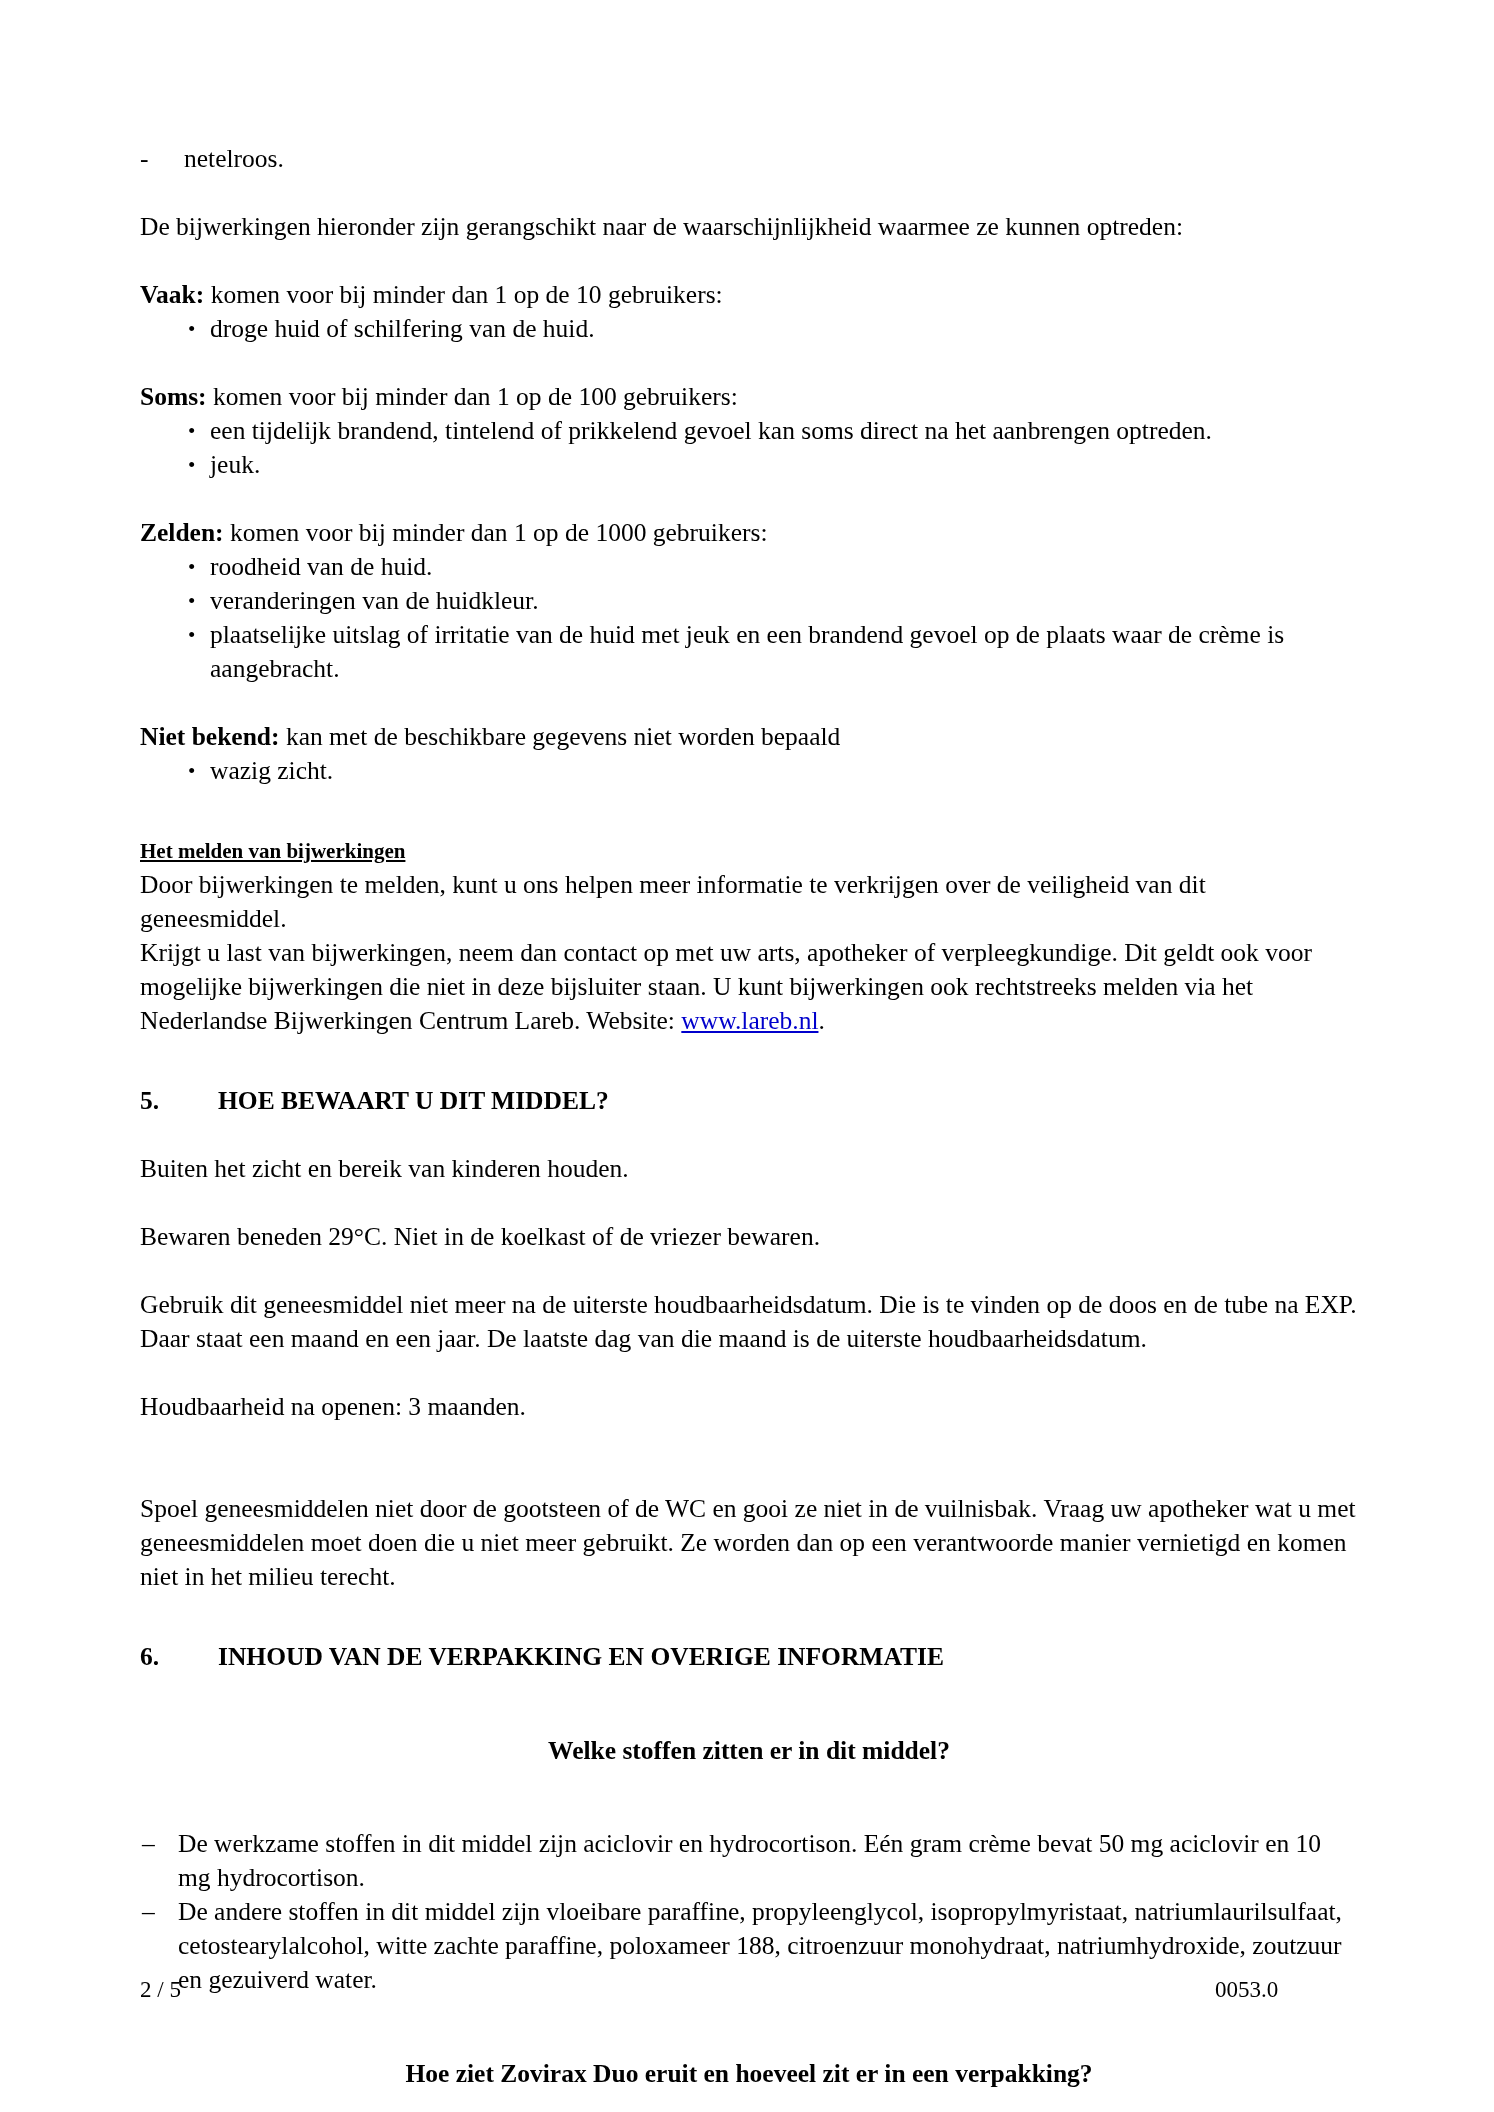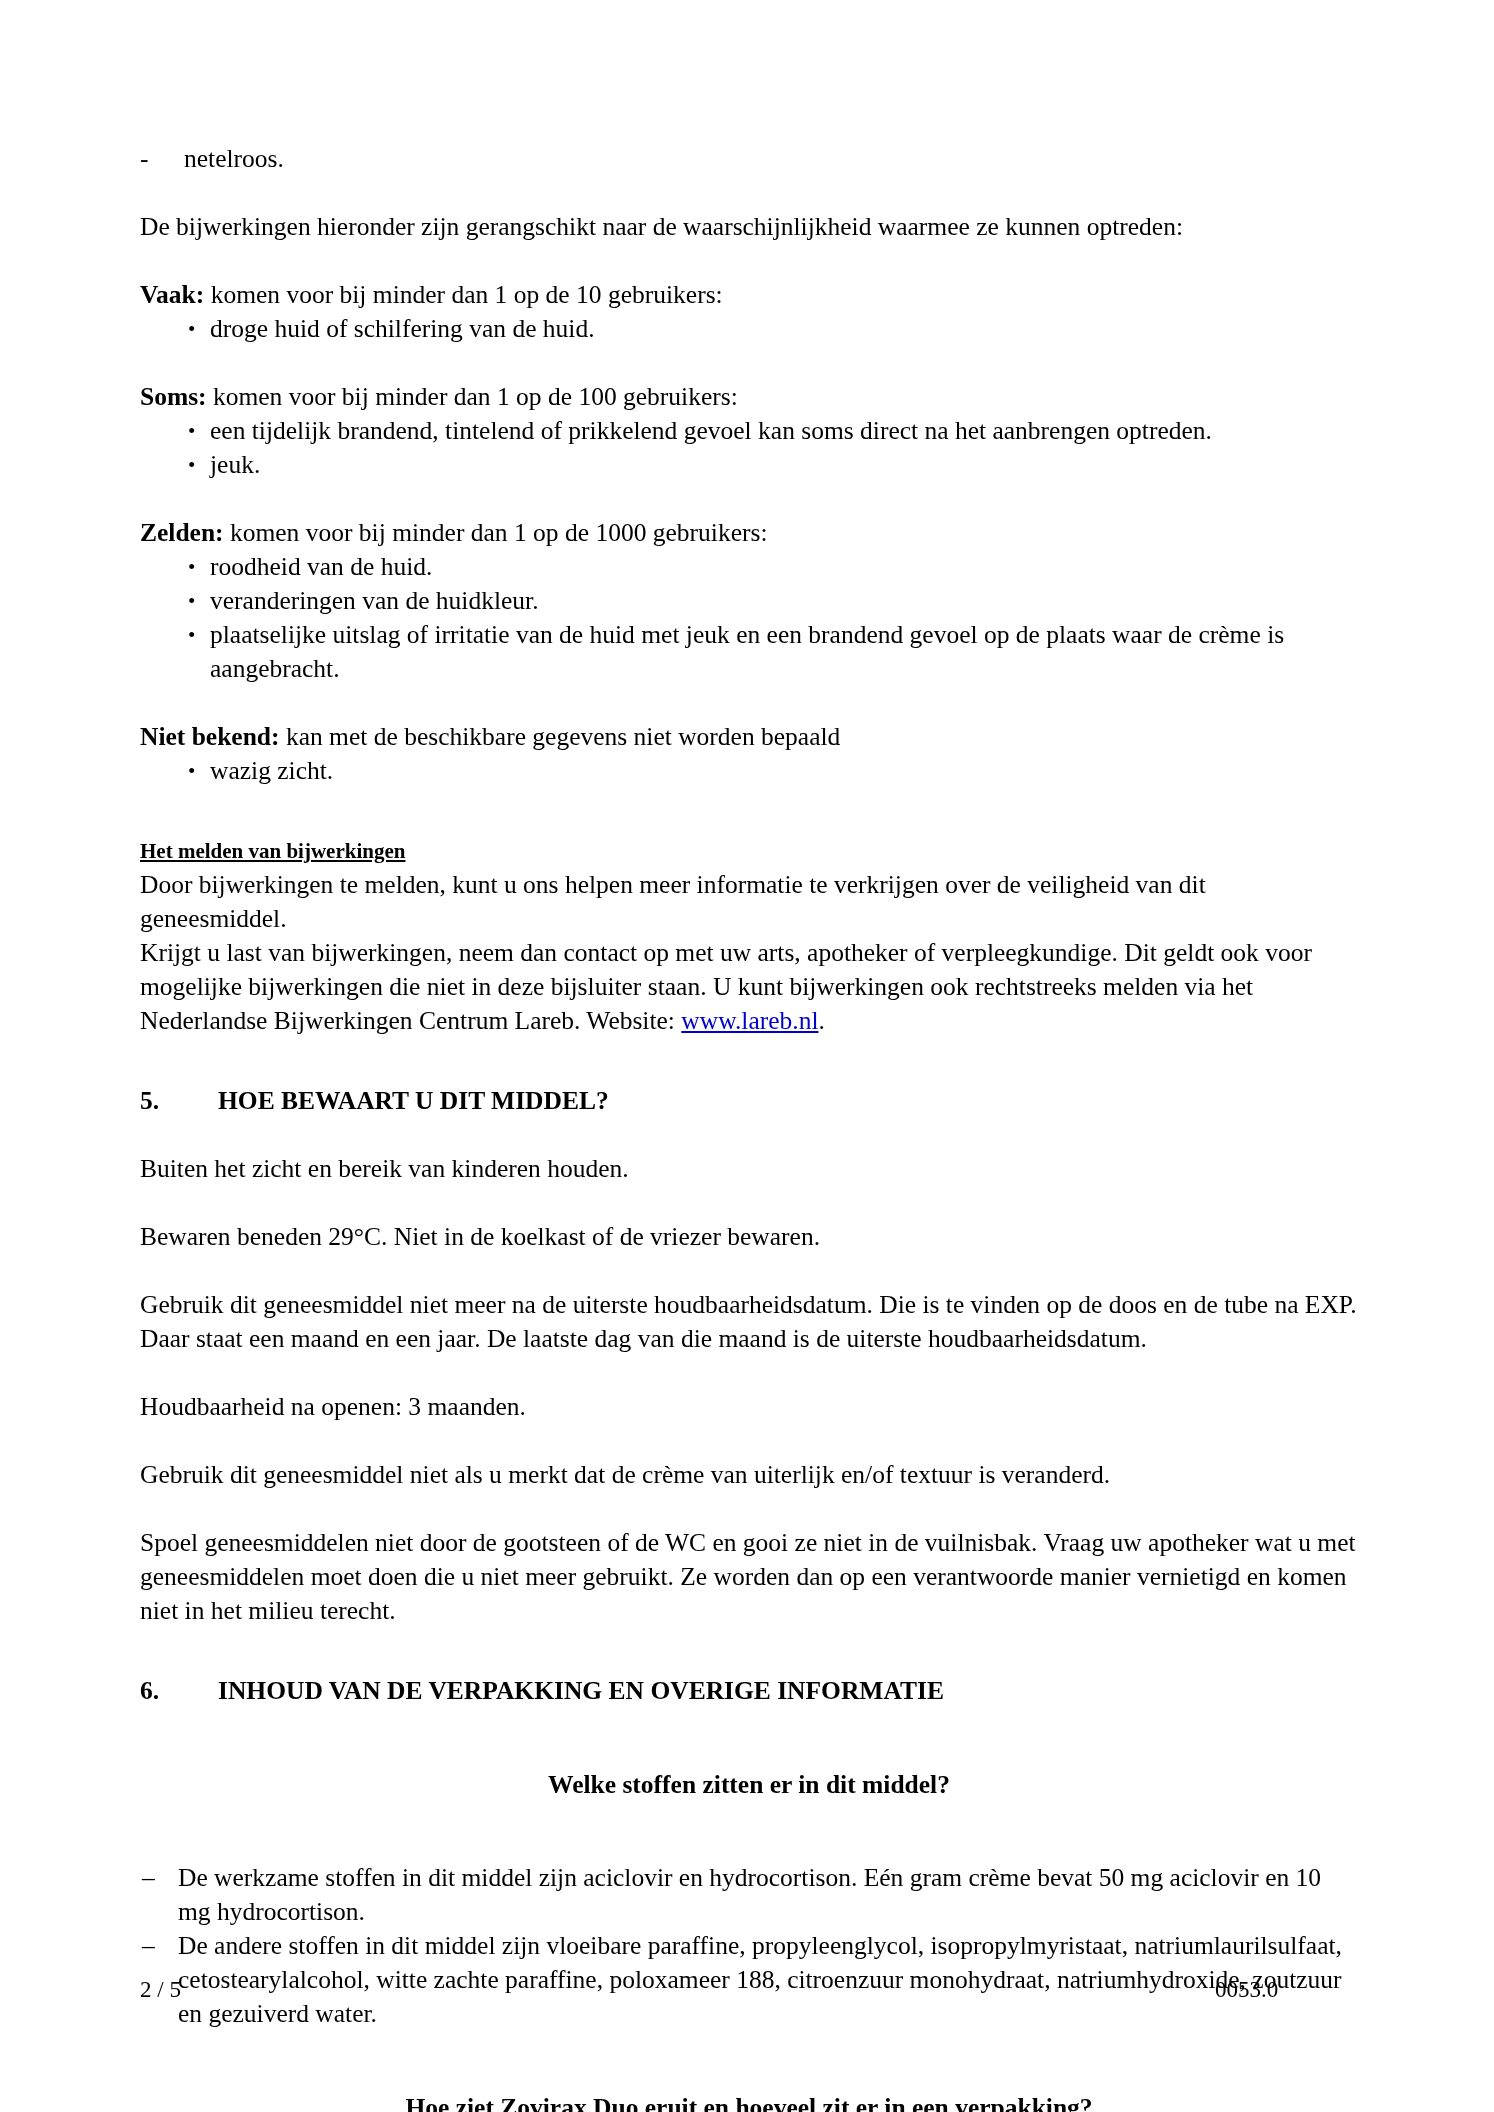--- a/index.html
+++ b/index.html
@@ -201,21 +201,20 @@
 
     <div class="gap-md"></div>
     <p class="para">Buiten het zicht en bereik van kinderen houden.</p>
     <div class="gap-md"></div>
     <p class="para">Bewaren beneden 29°C. Niet in de koelkast of de vriezer bewaren.</p>
     <div class="gap-md"></div>
     <p class="para">Gebruik dit geneesmiddel niet meer na de uiterste houdbaarheidsdatum. Die is te vinden op de doos en de tube na EXP. Daar staat een maand en een jaar. De laatste dag van die maand is de uiterste houdbaarheidsdatum.</p>
     <div class="gap-md"></div>
     <p class="para">Houdbaarheid na openen: 3 maanden.</p>
     <div class="gap-md"></div>
-    <p class="para">Gebruik dit geneesmiddel niet als u merkt dat de crème van uiterlijk en/of textuur is veranderd.</p>
     <div class="gap-md"></div>
     <p class="para">Spoel geneesmiddelen niet door de gootsteen of de WC en gooi ze niet in de vuilnisbak. Vraag uw apotheker wat u met geneesmiddelen moet doen die u niet meer gebruikt. Ze worden dan op een verantwoorde manier vernietigd en komen niet in het milieu terecht.</p>
 
     <div class="gap-lg"></div>
 
     <div class="section-heading">
       <span class="num">6.</span>
       <span>INHOUD VAN DE VERPAKKING EN OVERIGE INFORMATIE</span>
     </div>
 

